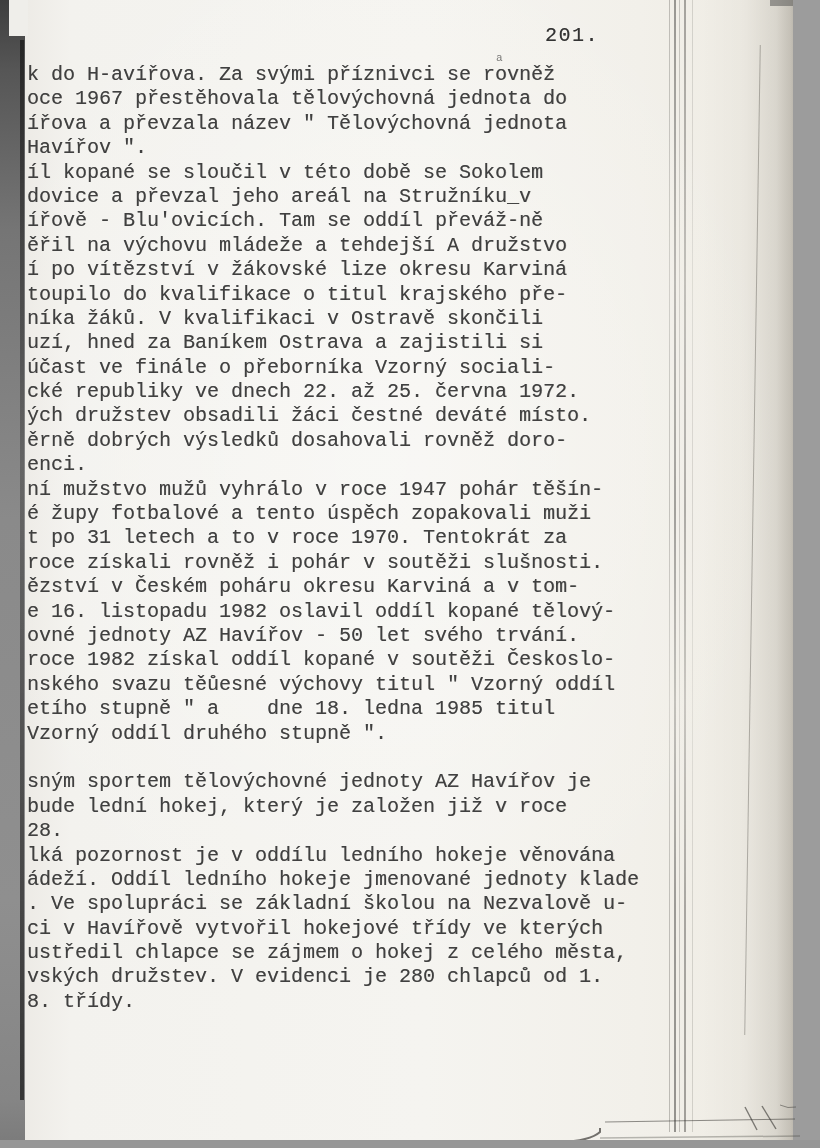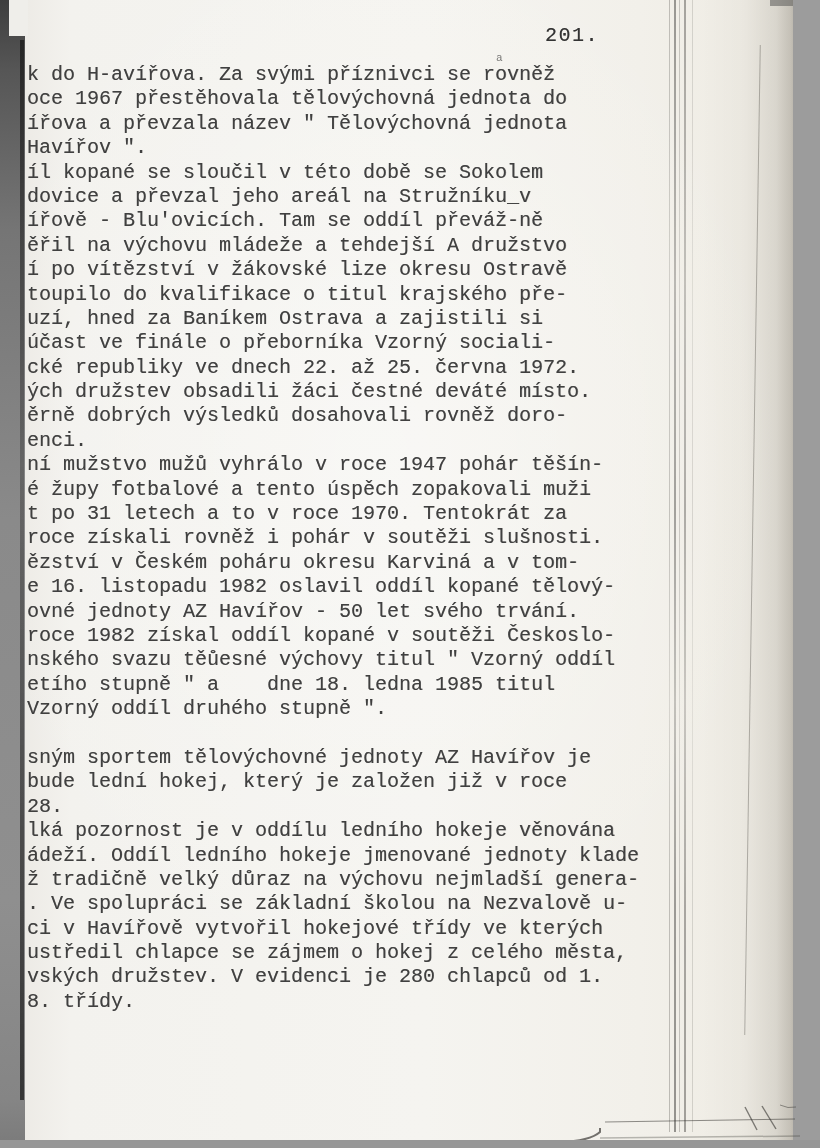--- a/index.html
+++ b/index.html
@@ -111,22 +111,23 @@
 
   <div class="text-block">
       <div class="line">k do H-avířova. Za svými příznivci se rovněž</div>
       <div class="line">oce 1967 přestěhovala tělovýchovná jednota do</div>
       <div class="line">ířova a převzala název " Tělovýchovná jednota</div>
       <div class="line">Havířov ".</div>
       <div class="line">íl kopané se sloučil v této době se Sokolem</div>
       <div class="line">dovice a převzal jeho areál na Stružníku_v</div>
       <div class="line">ířově - Blu'ovicích. Tam se oddíl převáž-ně</div>
       <div class="line">ěřil na výchovu mládeže a tehdejší A družstvo</div>
-      <div class="line">í po vítězství v žákovské lize okresu Ostravě</div>
+      <div class="line">í po vítězství v žákovské lize okresu Karviná</div>
       <div class="line">toupilo do kvalifikace o titul krajského pře-</div>
+      <div class="line">níka žáků. V kvalifikaci v Ostravě skončili</div>
       <div class="line">uzí, hned za Baníkem Ostrava a zajistili si</div>
       <div class="line">účast ve finále o přeborníka Vzorný sociali-</div>
       <div class="line">cké republiky ve dnech 22. až 25. června 1972.</div>
       <div class="line">ých družstev obsadili žáci čestné deváté místo.</div>
       <div class="line">ěrně dobrých výsledků dosahovali rovněž doro-</div>
       <div class="line">enci.</div>
       <div class="line">ní mužstvo mužů vyhrálo v roce 1947 pohár těšín-</div>
       <div class="line">é župy fotbalové a tento úspěch zopakovali muži</div>
       <div class="line">t po 31 letech a to v roce 1970. Tentokrát za</div>
       <div class="line">roce získali rovněž i pohár v soutěži slušnosti.</div>
@@ -136,21 +137,20 @@
       <div class="line">roce 1982 získal oddíl kopané v soutěži Českoslo-</div>
       <div class="line">nského svazu těůesné výchovy titul " Vzorný oddíl</div>
       <div class="line">etího stupně " a    dne 18. ledna 1985 titul</div>
       <div class="line">Vzorný oddíl druhého stupně ".</div>
       <div class="line"></div>
       <div class="line">sným sportem tělovýchovné jednoty AZ Havířov je</div>
       <div class="line">bude lední hokej, který je založen již v roce</div>
       <div class="line">28.</div>
       <div class="line">lká pozornost je v oddílu ledního hokeje věnována</div>
       <div class="line">ádeží. Oddíl ledního hokeje jmenované jednoty klade</div>
-      <div class="line">ž tradičně velký důraz na výchovu nejmladší genera-</div>
       <div class="line">. Ve spolupráci se základní školou na Nezvalově u-</div>
       <div class="line">ci v Havířově vytvořil hokejové třídy ve kterých</div>
       <div class="line">ustředil chlapce se zájmem o hokej z celého města,</div>
       <div class="line">vských družstev. V evidenci je 280 chlapců od 1.</div>
       <div class="line">8. třídy.</div>
     </div>
 
   <svg class="bottom-marks" width="820" height="1148" viewBox="0 0 820 1148">
     <path d="M 605 1122 L 795 1119" stroke="rgba(55,53,50,.55)" stroke-width="1" fill="none"></path>
     <path d="M 745 1107 L 757 1130" stroke="rgba(50,48,45,.6)" stroke-width="1.4" fill="none"></path>

